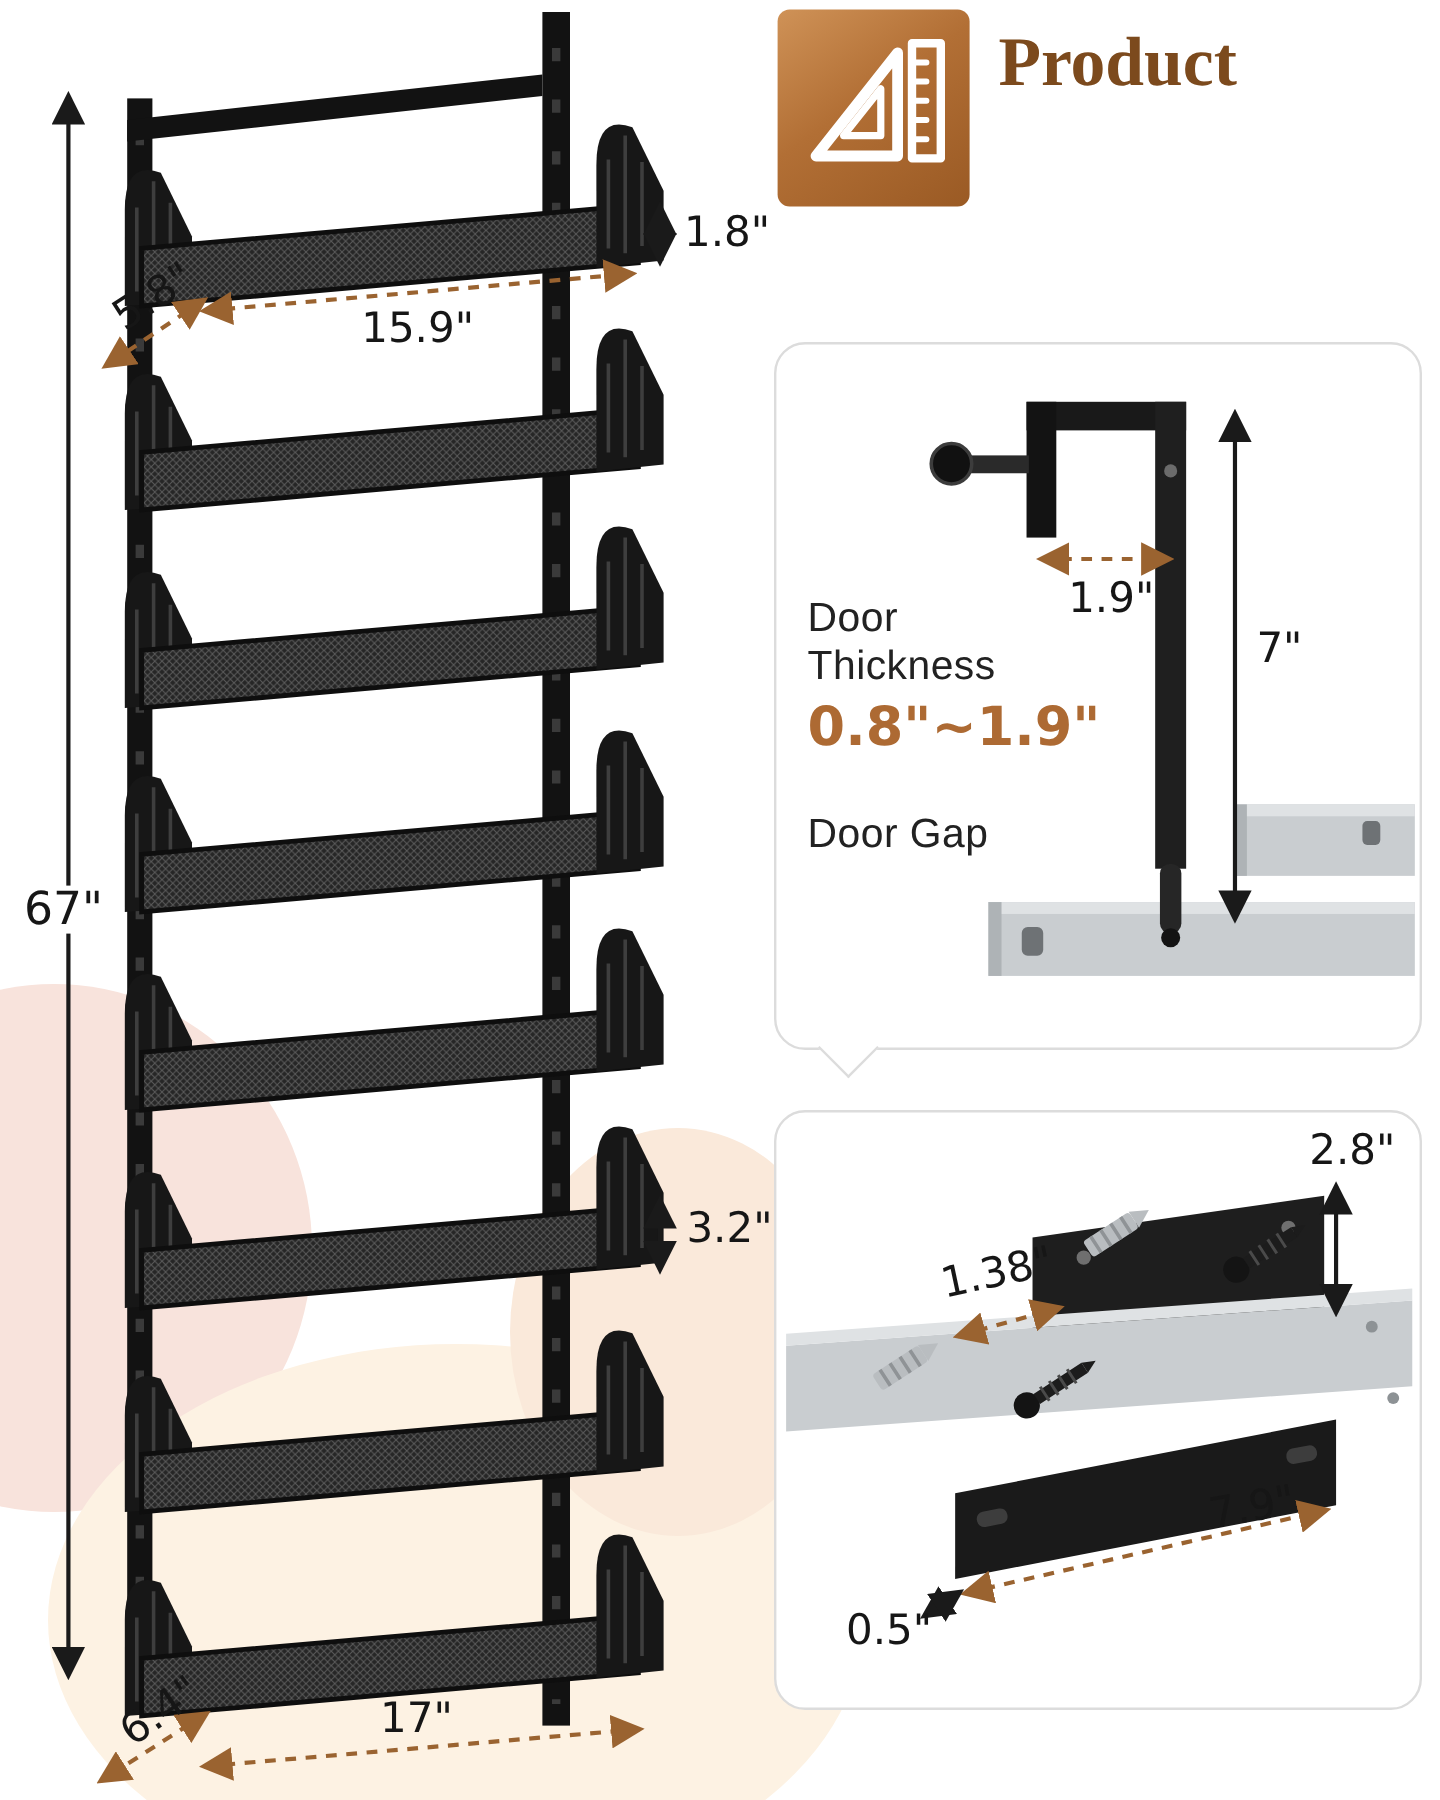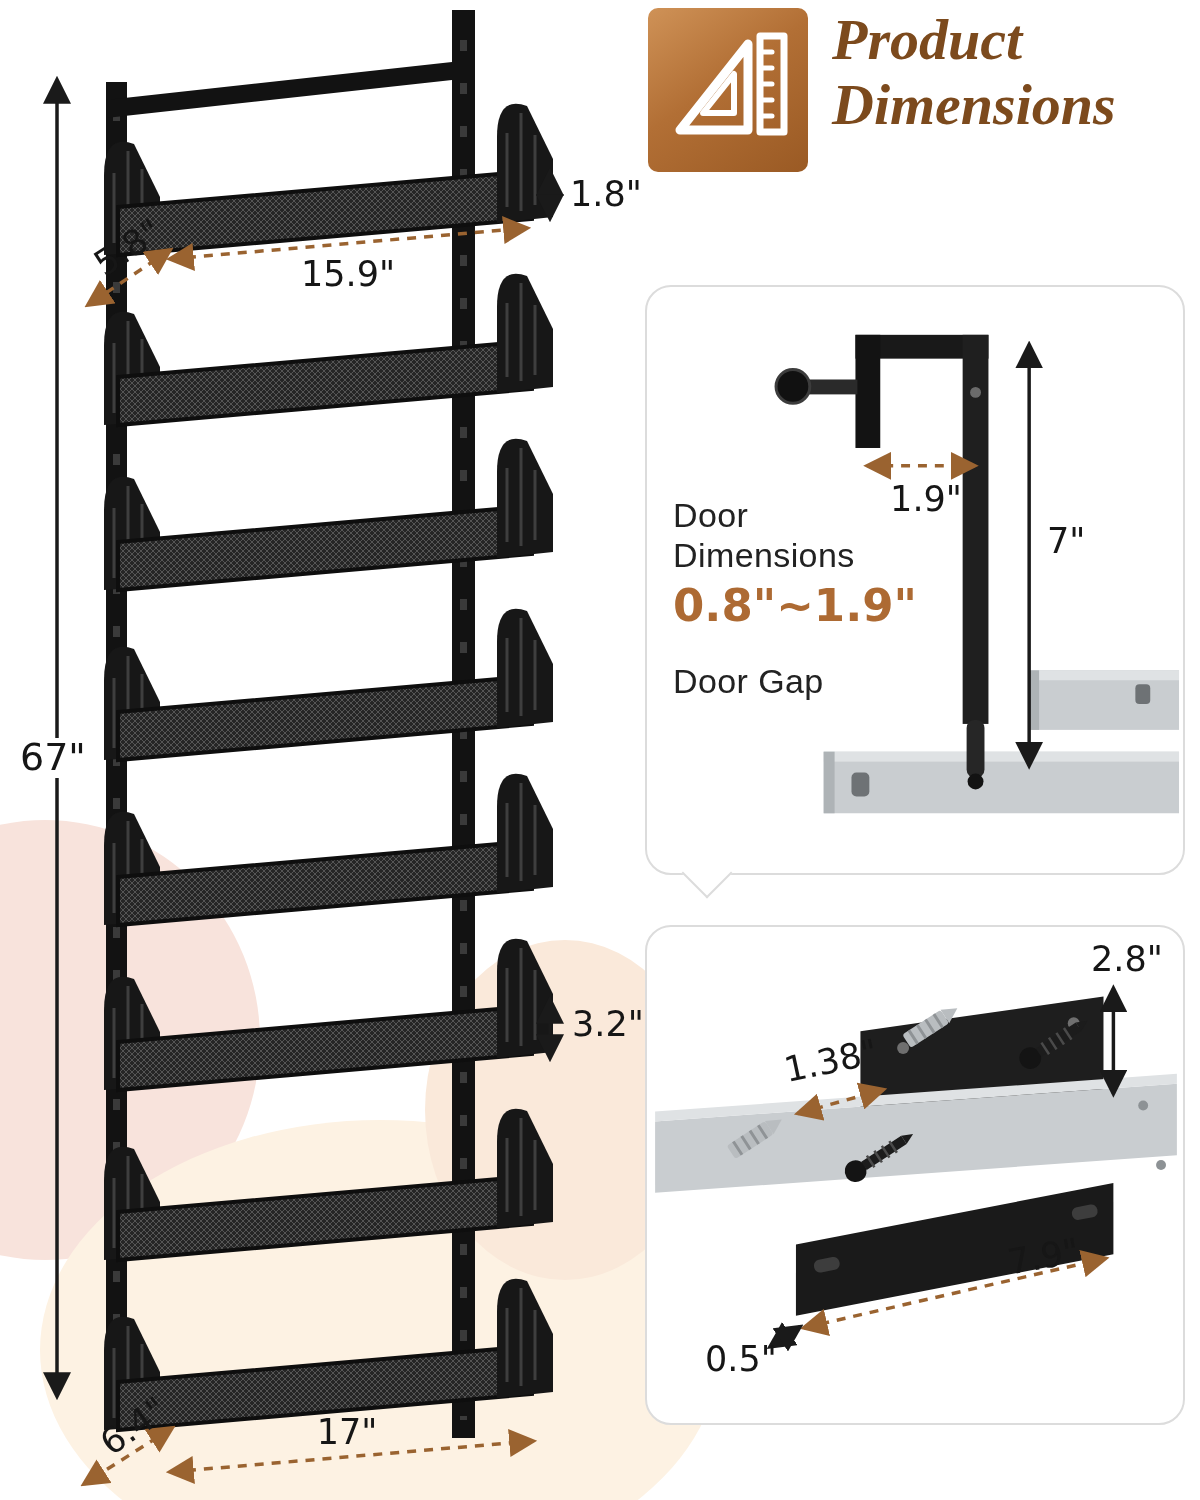--- a/index.html
+++ b/index.html
@@ -14,35 +14,35 @@
   .rack{position:absolute;left:0;top:0;width:1200px;height:1500px;z-index:1;}
   
   .dim{position:absolute;z-index:3;font-family:"DejaVu Sans",sans-serif;font-size:35px;
        font-weight:400;color:#161616;white-space:nowrap;line-height:1.05;}
   .ctr{text-align:center;}
   
   .hdr{position:absolute;left:648px;top:8px;width:540px;display:flex;align-items:flex-start;z-index:3;}
   .hdr-icon{width:160px;height:164px;border-radius:10px;flex:0 0 auto;
             background:linear-gradient(145deg,#cf9257 0%,#b26f35 45%,#9a5a24 100%);}
   .hdr-icon svg{width:100%;height:100%;}
-  .hdr-title{margin-left:24px;font-family:"Liberation Serif",serif;font-weight:700;
-             font-size:58px;line-height:1.12;color:#7c4a1d;font-style:italic;}
+  .hdr-title{margin-left:24px;margin-top:12px;font-family:"Liberation Serif",serif;font-weight:700;
+             font-size:58px;line-height:1.12;color:#7c4a1d;}
   
   .panel{position:absolute;left:645px;width:540px;background:#fff;border:2px solid #dcdcdc;
          border-radius:26px;z-index:2;box-sizing:border-box;}
   .p1{top:285px;height:590px;}
   .p2{top:925px;height:500px;}
   .psvg{position:absolute;left:0;top:0;width:100%;height:100%;}
   .panel .dim{z-index:4;}
   .panel-tail{position:absolute;left:42px;bottom:-18px;width:34px;height:34px;background:#fff;
               border-right:2px solid #dcdcdc;border-bottom:2px solid #dcdcdc;transform:rotate(45deg);}
   .ptext{position:absolute;left:26px;top:208px;width:230px;z-index:4;}
   .plabel{font-family:"Liberation Sans",sans-serif;font-weight:400;font-size:34px;line-height:1.18;
           color:#222;letter-spacing:.4px;}
-  .plabel.g{margin-top:30px;}
+  .plabel.g{margin-top:44px;}
   .pvalue{font-family:"DejaVu Sans",sans-serif;font-weight:700;font-size:45px;line-height:1.1;
           color:#ad6a33;margin-top:6px;white-space:nowrap;}
   .whitebg{background:#fff;padding:0 4px;}
 </style>
 </head>
 <body>
 
 <div class="canvas">
 
   <div class="blob b1"></div>
@@ -114,21 +114,20 @@
         <g stroke="#ffffff" fill="none" stroke-linejoin="round" stroke-linecap="round">
           <path d="M32,122 L100,36 L100,122 Z" stroke-width="9"></path>
           <path d="M55,105 L86,66 L86,105 Z" stroke-width="6"></path>
           <rect x="112" y="28" width="24" height="96" stroke-width="7"></rect>
           <path d="M112,44 h12 M112,60 h12 M112,76 h12 M112,92 h12 M112,108 h12" stroke-width="5"></path>
         </g>
       </svg>
     </div>
     <div class="hdr-title">
       <div>Product</div>
-      <div>Dimensions</div>
     </div>
   </div>
 
   <div class="panel p1">
     <svg class="psvg" viewBox="0 0 540 590">
       <g>
         <rect x="178" y="468" width="358" height="62" fill="#c9cdd0"></rect>
         <rect x="178" y="468" width="358" height="10" fill="#dfe2e4"></rect>
         <rect x="178" y="468" width="11" height="62" fill="#aeb3b6"></rect>
         <rect x="206" y="489" width="18" height="24" rx="5" fill="#6e7275"></rect>
@@ -149,21 +148,21 @@
         <circle cx="331" cy="498" r="8" fill="#131313"></circle>
       </g>
       <g>
         <line x1="222" y1="180" x2="330" y2="180" stroke="#9a6330" stroke-width="3.5" stroke-dasharray="9 8" marker-start="url(#mO)" marker-end="url(#mO)"></line>
         <line x1="385" y1="58" x2="385" y2="482" stroke="#1a1a1a" stroke-width="3.5" marker-start="url(#mB)" marker-end="url(#mB)"></line>
       </g>
     </svg>
     <div class="dim ctr" style="left:226px;top:194px;width:106px">1.9"</div>
     <div class="dim" style="left:400px;top:236px">7"</div>
     <div class="ptext">
-      <div class="plabel">Door Dimensions</div>
+      <div class="plabel">Door Thickness</div>
       <div class="pvalue">0.8"~1.9"</div>
       <div class="plabel g">Door Gap</div>
     </div>
     <div class="panel-tail"></div>
   </div>
 
   <div class="panel p2">
     <svg class="psvg" viewBox="0 0 540 500">
       <g>
         <polygon points="215,105 460,70 460,180 215,215" fill="#1e1e1e"></polygon>

